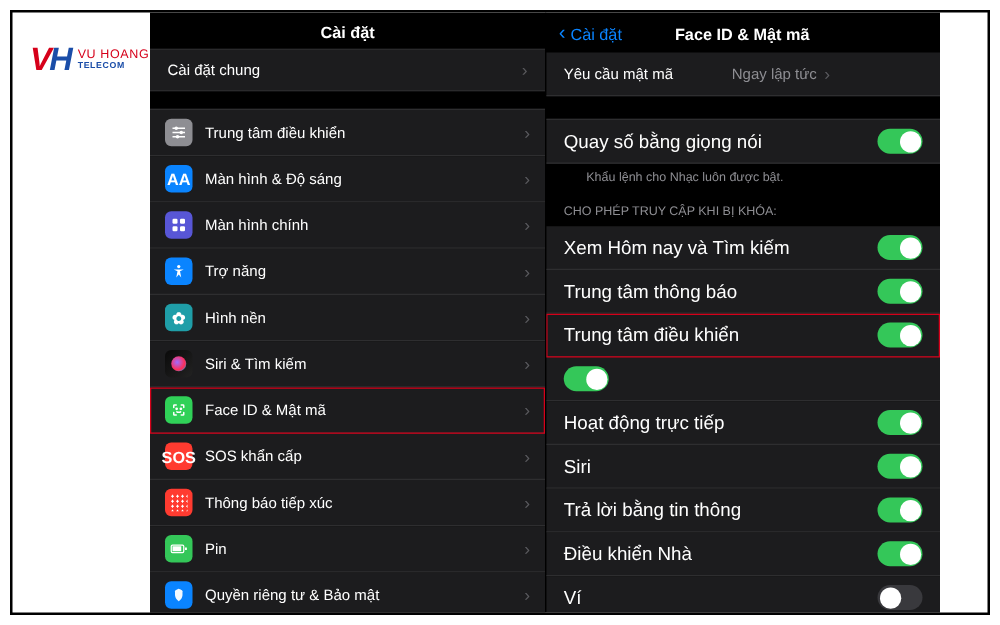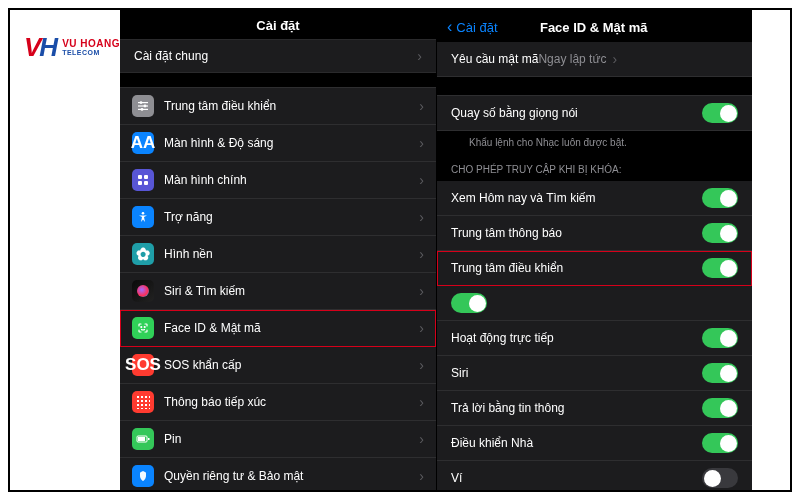--- a/index.html
+++ b/index.html
@@ -19,21 +19,21 @@
     position: absolute; left: 14px; top: 22px; z-index: 5;
     display: flex; align-items: center; gap: 4px;
   }
   .logo-mark {
     font-weight: 900; font-style: italic; font-size: 26px;
     color: #d6001a; letter-spacing: -2px;
     display: flex;
   }
   .logo-mark .blue { color: #1a4da8; }
   .logo-text { display: flex; flex-direction: column; line-height: 1; margin-left: 2px;}
-  .logo-text .t1 { font-size: 10px; font-weight: 700; color: #d6001a; letter-spacing: 0.5px;}
+  .logo-text .t1 { font-size: 10px; font-weight: 400; color: #d6001a; letter-spacing: 0.5px;}
   .logo-text .t2 { font-size: 7px; font-weight: 700; color: #1a4da8; letter-spacing: 0.5px;}
 
   .phones {
     position: absolute;
     left: 110px; top: 0; bottom: 0;
     width: 632px;
     display: flex;
     background: #000;
   }
   .phone {
@@ -65,21 +65,21 @@
     display: flex; align-items: center; gap: 10px;
     padding: 7px 12px;
     background: #1c1c1e;
     border-bottom: 0.5px solid #2e2e30;
     position: relative;
   }
   .row.spaced-top { margin-top: 14px; border-top: 0.5px solid #2e2e30;}
   .row .icon {
     width: 22px; height: 22px; border-radius: 5px;
     display: flex; align-items: center; justify-content: center;
-    font-size: 17px; font-weight: 700; color: #fff;
+    font-size: 13px; font-weight: 700; color: #fff;
     flex-shrink: 0;
     text-align: center;
   }
   .row .label { flex: 1; color: #fff; font-size: 12px; }
   .row .chev { margin-left: auto; }
   .row.highlight { outline: 1.5px solid #d6001a; outline-offset: -1px; z-index: 2;}
 
   
   .hdr-row {
     display: flex; align-items: center; padding: 8px 10px 6px;
@@ -87,29 +87,29 @@
   }
   .back { color: #0a84ff; display: flex; align-items: center; gap: 4px; font-size: 13px;}
   .back .arr { font-size: 16px; }
   .hdr-title { flex: 1; text-align: center; font-weight: 600; margin-left: -52px;}
   .value-row {
     display: flex; align-items: center;
     padding: 9px 14px; background: #1c1c1e;
     border-bottom: 0.5px solid #2e2e30;
     font-size: 12px;
   }
-  .value-row .val { color: #8e8e93; display: flex; align-items: center; gap: 6px;}
+  .value-row .val { color: #8e8e93; display: flex; align-items: center; gap: 6px; margin-left: 47px;}
   .hint { font-size: 10px; color: #8e8e93; padding: 6px 32px 2px; }
   .group-label { font-size: 10px; color: #8e8e93; padding: 14px 14px 6px; text-transform: uppercase;}
 
   .toggle-row {
     display: flex; justify-content: space-between; align-items: center;
     padding: 7px 14px; background: #1c1c1e;
     border-bottom: 0.5px solid #2e2e30;
-    font-size: 12px;
+    font-size: 15px;
   }
   .toggle-row.highlight { outline: 1.5px solid #d6001a; outline-offset: -1px; z-index: 2;}
   .switch {
     width: 36px; height: 20px; border-radius: 10px;
     background: #34c759; position: relative; flex-shrink: 0;
   }
   .switch::after {
     content: ""; position: absolute; width: 17px; height: 17px;
     background: #fff; border-radius: 50%; top: 1.5px; right: 1.5px;
   }

